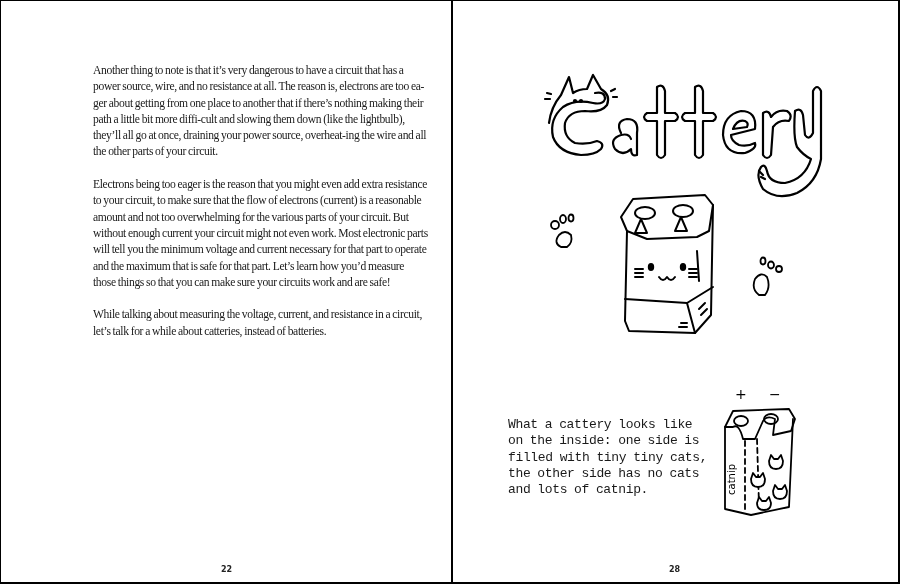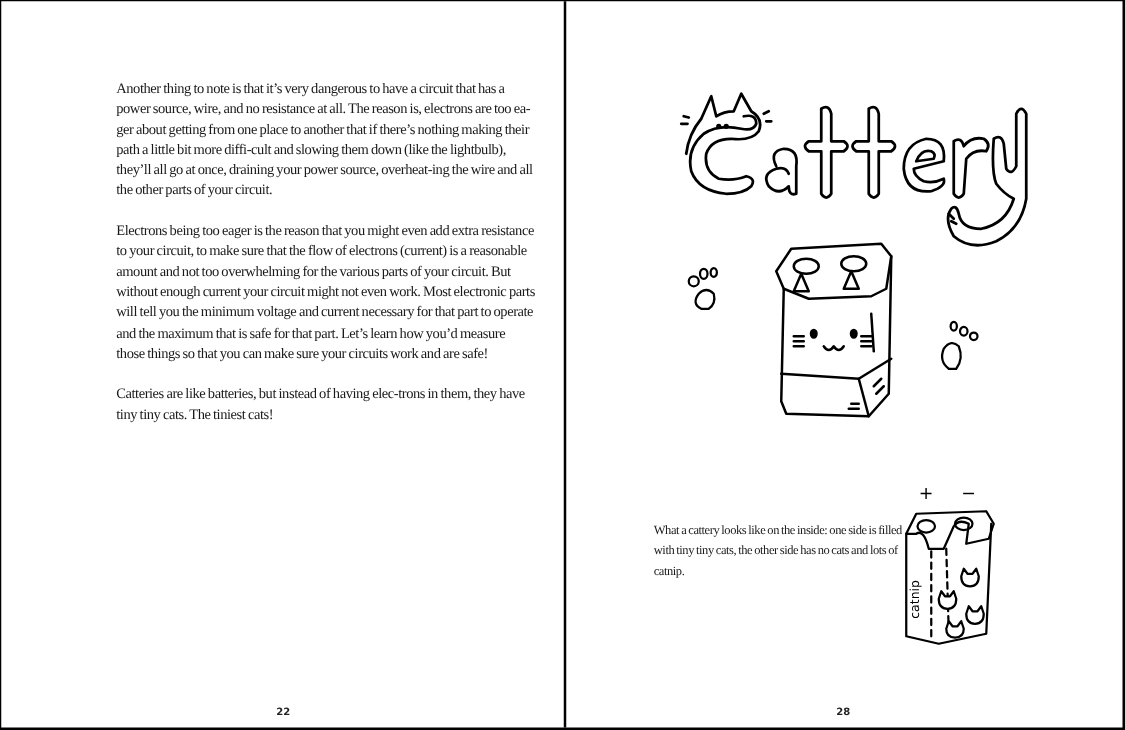--- a/index.html
+++ b/index.html
@@ -19,37 +19,37 @@
     color: #1a1a1a; letter-spacing: -0.35px; word-spacing: -0.5px; margin-left: 27px;
   }
   .body-text p { margin: 0 0 16.3px 0; }
   .page-num {
     position: absolute; top: 564px; font-family: "DejaVu Sans", sans-serif;
     font-size: 8px; color: #222; font-weight: bold;
   }
   .page.left .page-num { left: 220px; }
   .page.right .page-num { left: 216px; }
   .caption {
-    position: absolute; left: 70px; top: 416px; width: 200px;
-    font-family: Liberation Serif, serif; font-size: 10px; line-height: 16.3px;
+    position: absolute; left: 55px; top: 416px; width: 200px;
+    font-family: Liberation Mono, monospace; font-size: 13px; line-height: 16.3px;
     color: #1a1a1a; letter-spacing: -0.35px; word-spacing: -0.5px;
   }
   .illus { position: absolute; }
   svg { display: block; }
 </style>
 </head>
 <body>
 
 <div class="spread">
 
   <div class="page left">
     <div class="body-text">
       <p>Another thing to note is that it’s very dangerous to have a circuit that has a power source, wire, and no resistance at all. The reason is, electrons are too ea-ger about getting from one place to another that if there’s nothing making their path a little bit more diffi-cult and slowing them down (like the lightbulb), they’ll all go at once, draining your power source, overheat-ing the wire and all the other parts of your circuit.</p>
       <p>Electrons being too eager is the reason that you might even add extra resistance to your circuit, to make sure that the flow of electrons (current) is a reasonable amount and not too overwhelming for the various parts of your circuit. But without enough current your circuit might not even work. Most electronic parts will tell you the minimum voltage and current necessary for that part to operate and the maximum that is safe for that part. Let’s learn how you’d measure those things so that you can make sure your circuits work and are safe!</p>
-      <p>Catteries are like batteries, but instead of having elec-trons in them, they have tiny tiny cats. The tiniest cats!</p>
+      <p>While talking about measuring the voltage, current, and resistance in a circuit, let’s talk for a while about catteries, instead of batteries.</p>
     </div>
     <div class="page-num">22</div>
   </div>
 
   <div class="divider"></div>
 
   <div class="page right">
 
     <div class="illus" style="left:82px; top:62px;">
       <svg width="290" height="140" viewBox="0 0 290 140" fill="none" stroke="#000" stroke-width="2.2" stroke-linejoin="round" stroke-linecap="round">

